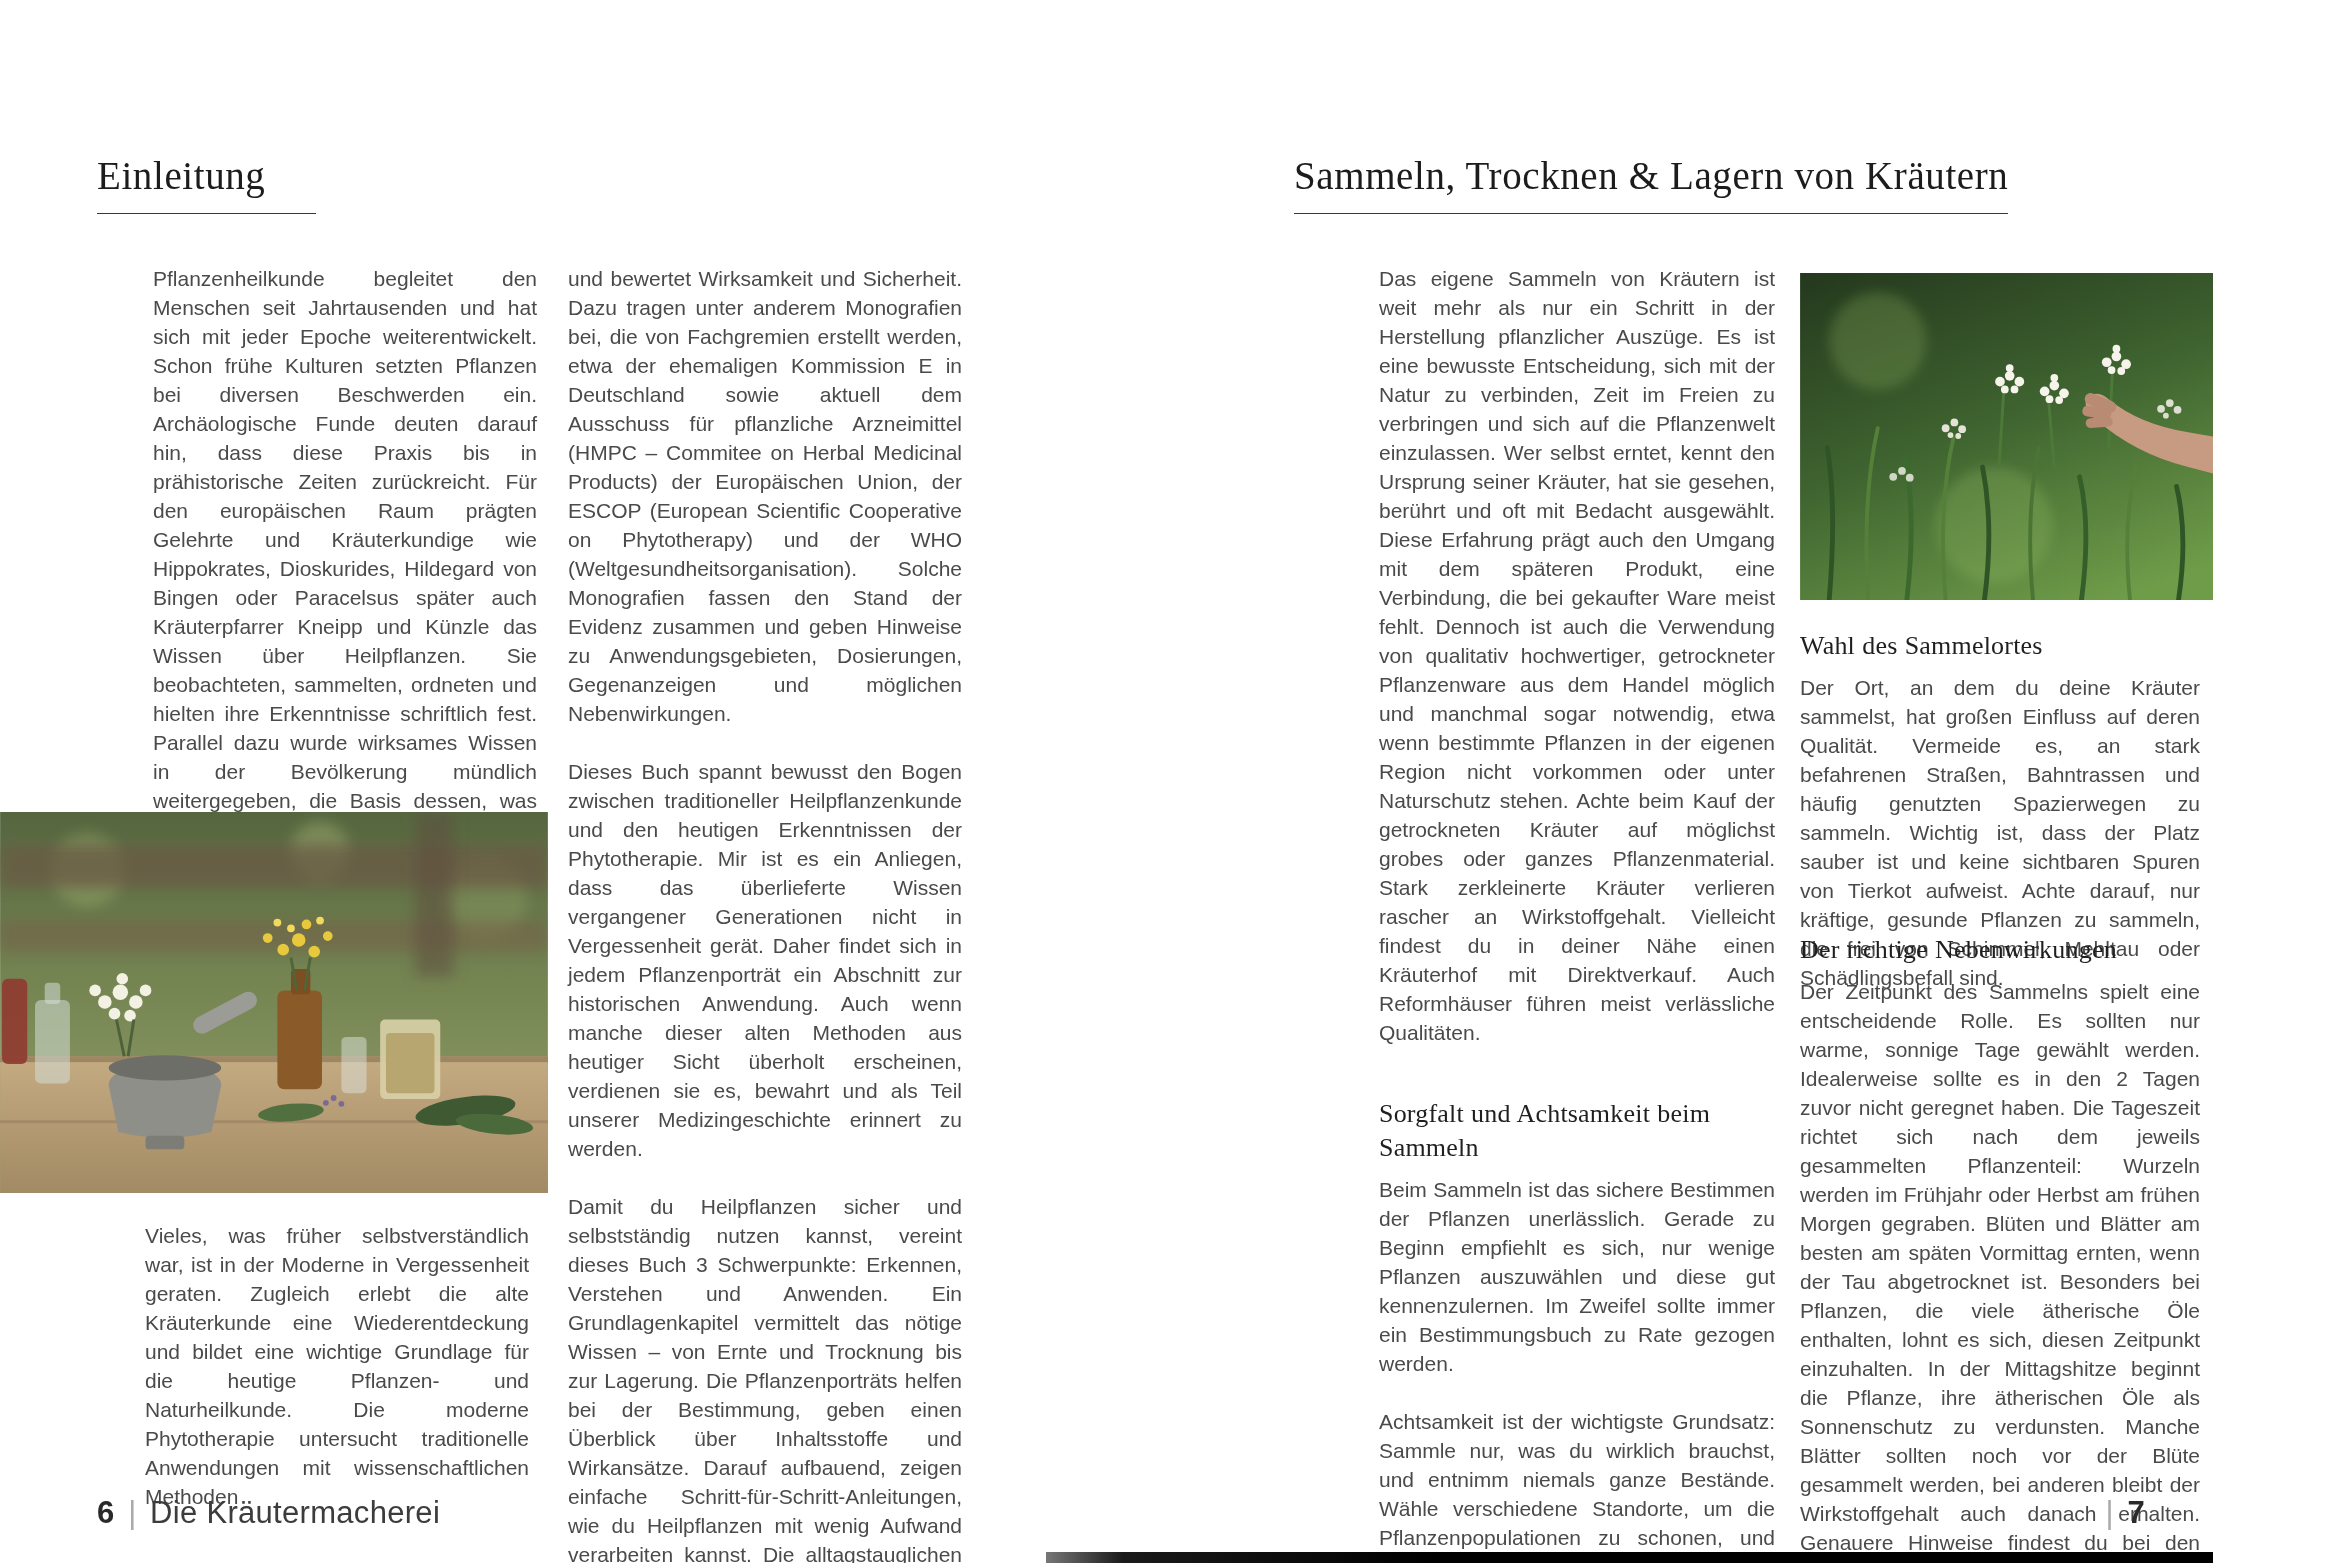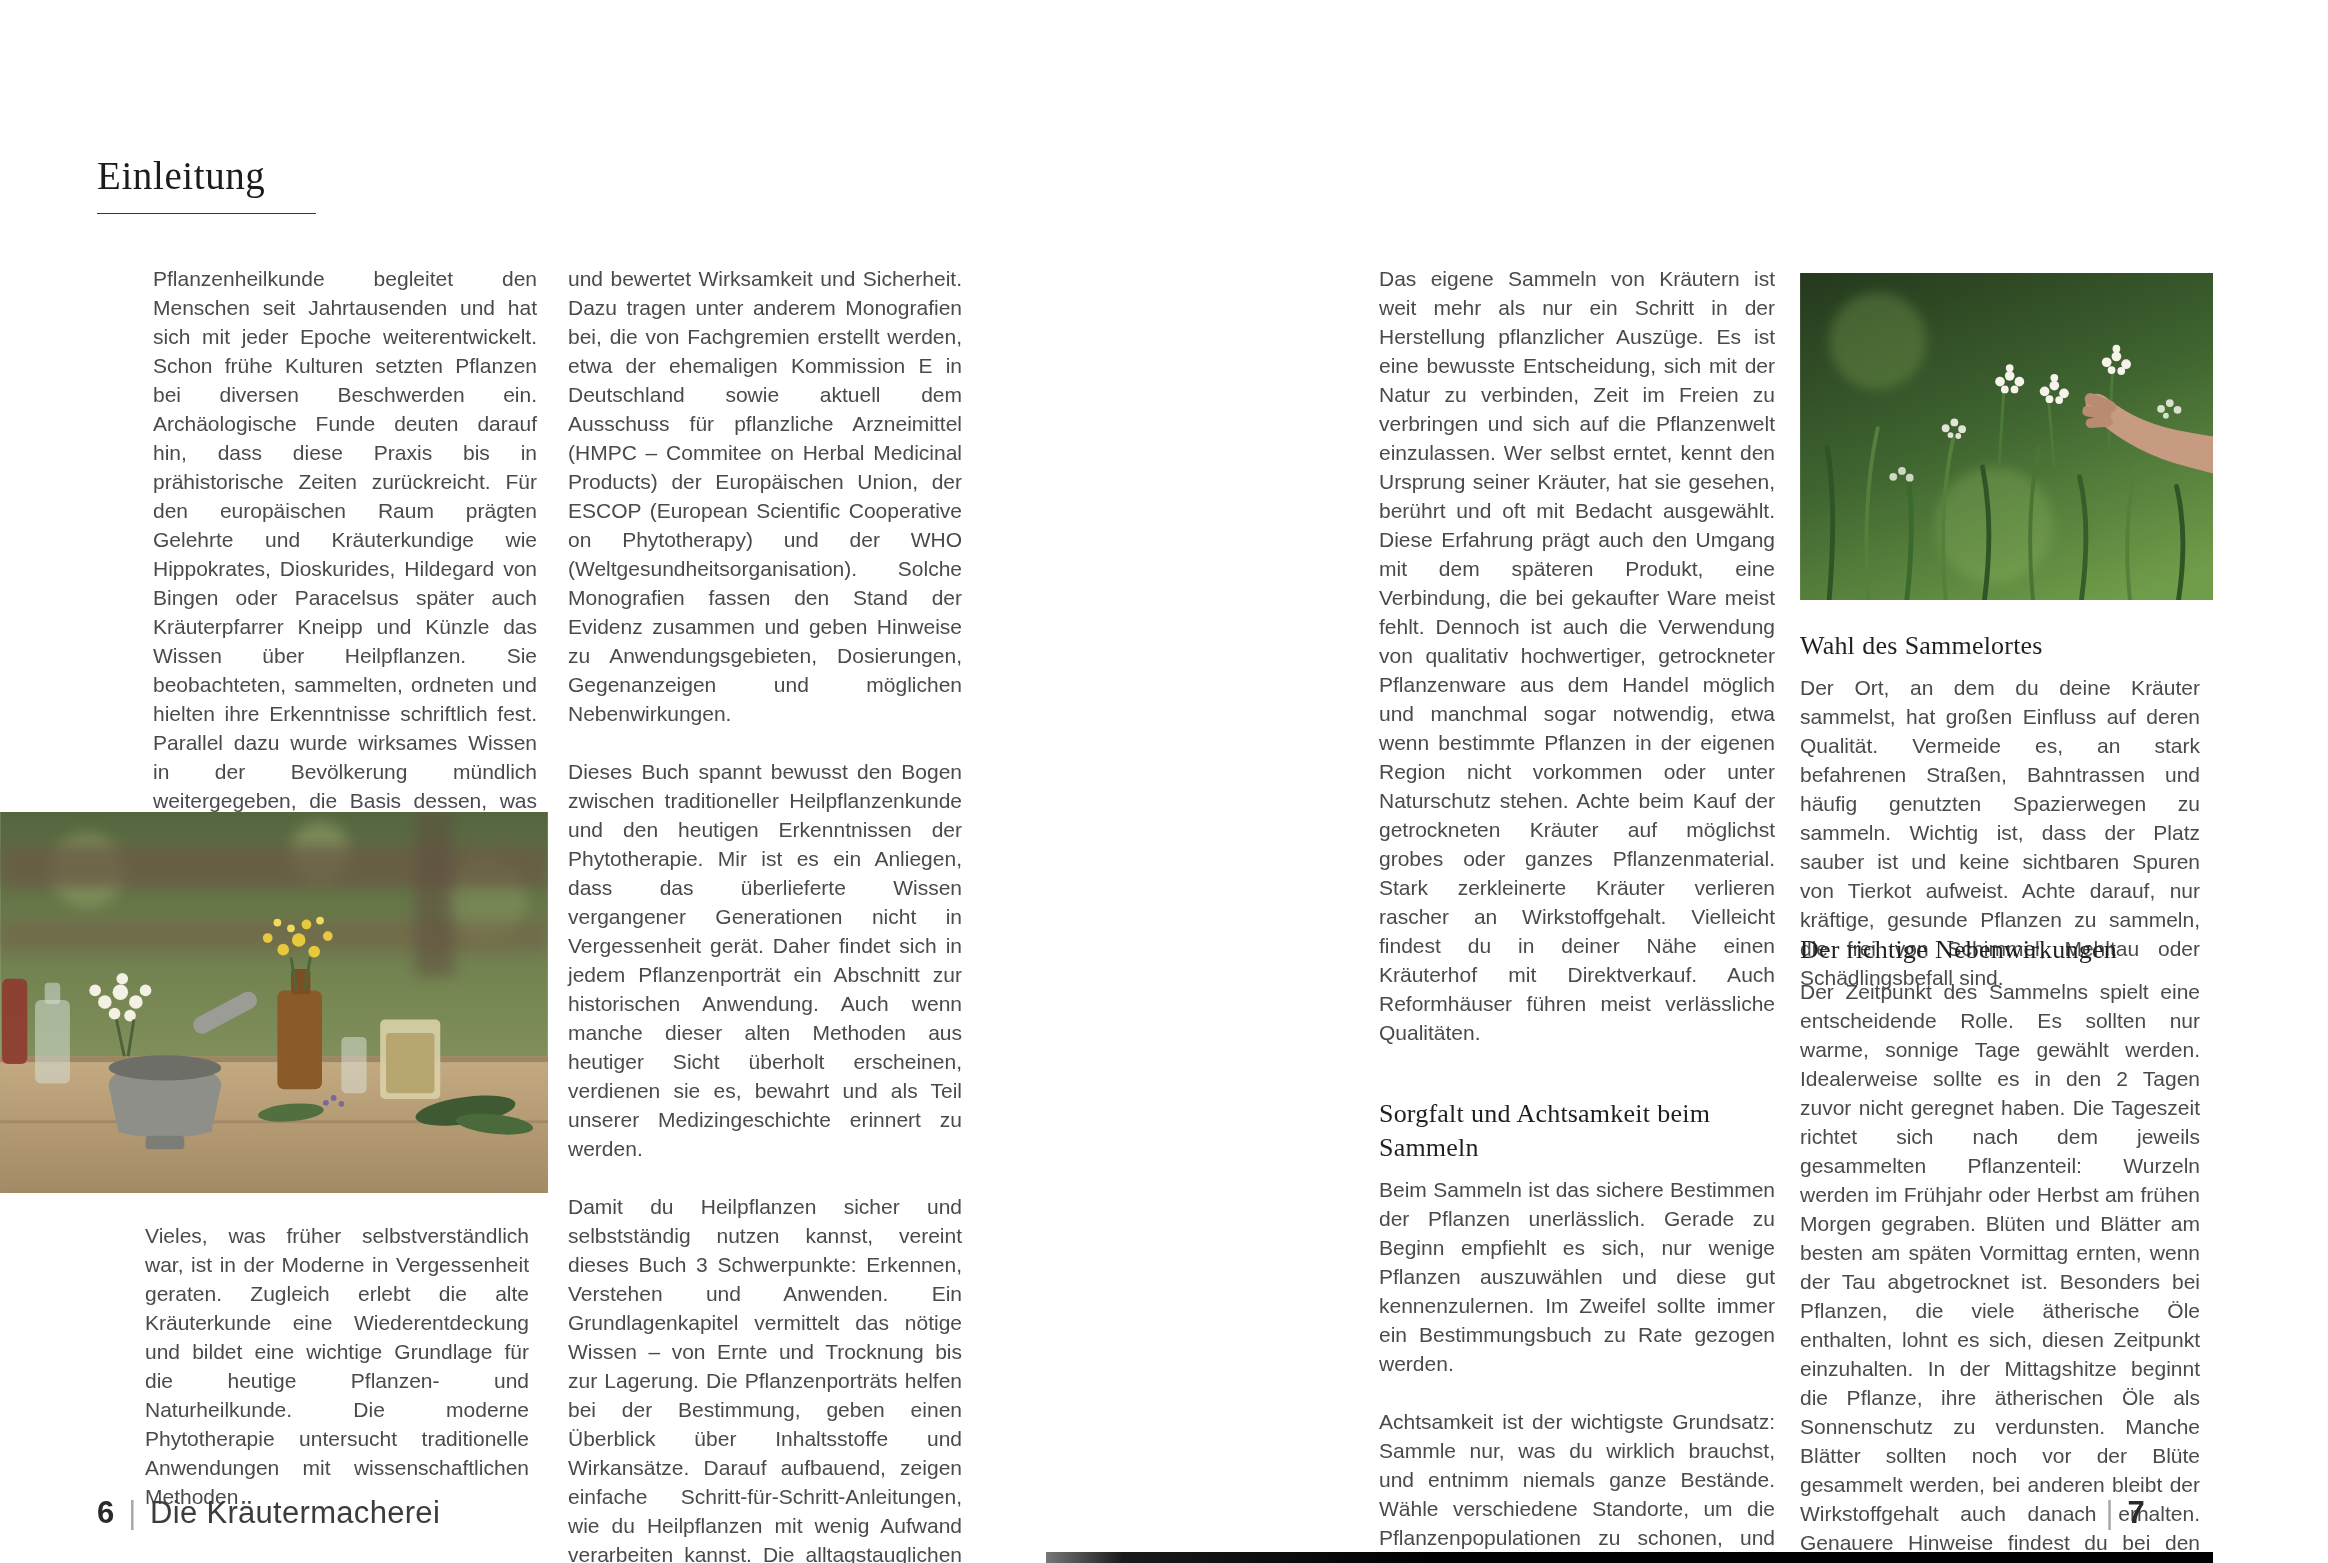--- a/index.html
+++ b/index.html
@@ -158,20 +158,21 @@
   <div class="body-col l-col2">
     <p>und bewertet Wirksamkeit und Sicherheit. Dazu tragen unter anderem Monografien bei, die von Fachgremien erstellt werden, etwa der ehemaligen Kommission E in Deutschland sowie aktuell dem Ausschuss für pflanzliche Arzneimittel (HMPC – Commitee on Herbal Medicinal Products) der Europäischen Union, der ESCOP (European Scientific Cooperative on Phytotherapy) und der WHO (Weltgesundheitsorganisation). Solche Monografien fassen den Stand der Evidenz zusammen und geben Hinweise zu Anwendungsgebieten, Dosierungen, Gegenanzeigen und möglichen Nebenwirkungen.</p>
     <p>Dieses Buch spannt bewusst den Bogen zwischen traditioneller Heilpflanzenkunde und den heutigen Erkenntnissen der Phytotherapie. Mir ist es ein Anliegen, dass das überlieferte Wissen vergangener Generationen nicht in Vergessenheit gerät. Daher findet sich in jedem Pflanzenporträt ein Abschnitt zur historischen Anwendung. Auch wenn manche dieser alten Methoden aus heutiger Sicht überholt erscheinen, verdienen sie es, bewahrt und als Teil unserer Medizingeschichte erinnert zu werden.</p>
     <p>Damit du Heilpflanzen sicher und selbstständig nutzen kannst, vereint dieses Buch 3 Schwerpunkte: Erkennen, Verstehen und Anwenden. Ein Grundlagenkapitel vermittelt das nötige Wissen – von Ernte und Trocknung bis zur Lagerung. Die Pflanzenporträts helfen bei der Bestimmung, geben einen Überblick über Inhaltsstoffe und Wirkansätze. Darauf aufbauend, zeigen einfache Schritt-für-Schritt-Anleitungen, wie du Heilpflanzen mit wenig Aufwand verarbeiten kannst. Die alltagstauglichen Rezepte basieren auf wenigen Zutaten und greifen auf traditionelles Wissen zurück – angepasst an heutige Bedürfnisse. So erhältst du eine verlässliche Grundlage für den Einstieg in die eigene Anwendung.</p>
   </div>
 
   <div class="footer footer-left">
     <span class="page-num">6</span><span class="sep">|</span><span>Die Kräutermacherei</span>
   </div>
 
+  <h1 class="chapter-title" id="right-title">Sammeln, Trocknen &amp; Lagern von Kräutern</h1>
 
   <div class="body-col r-col1">
     <p>Das eigene Sammeln von Kräutern ist weit mehr als nur ein Schritt in der Herstellung pflanzlicher Auszüge. Es ist eine bewusste Entscheidung, sich mit der Natur zu verbinden, Zeit im Freien zu verbringen und sich auf die Pflanzenwelt einzulassen. Wer selbst erntet, kennt den Ursprung seiner Kräuter, hat sie gesehen, berührt und oft mit Bedacht ausgewählt. Diese Erfahrung prägt auch den Umgang mit dem späteren Produkt, eine Verbindung, die bei gekaufter Ware meist fehlt. Dennoch ist auch die Verwendung von qualitativ hochwertiger, getrockneter Pflanzenware aus dem Handel möglich und manchmal sogar notwendig, etwa wenn bestimmte Pflanzen in der eigenen Region nicht vorkommen oder unter Naturschutz stehen. Achte beim Kauf der getrockneten Kräuter auf möglichst grobes oder ganzes Pflanzenmaterial. Stark zerkleinerte Kräuter verlieren rascher an Wirkstoffgehalt. Vielleicht findest du in deiner Nähe einen Kräuterhof mit Direktverkauf. Auch Reformhäuser führen meist verlässliche Qualitäten.</p>
     <h3 class="section-heading">Sorgfalt und Achtsamkeit beim Sammeln</h3>
     <p>Beim Sammeln ist das sichere Bestimmen der Pflanzen unerlässlich. Gerade zu Beginn empfiehlt es sich, nur wenige Pflanzen auszuwählen und diese gut kennenzulernen. Im Zweifel sollte immer ein Bestimmungsbuch zu Rate gezogen werden.</p>
     <p>Achtsamkeit ist der wichtigste Grundsatz: Sammle nur, was du wirklich brauchst, und entnimm niemals ganze Bestände. Wähle verschiedene Standorte, um die Pflanzenpopulationen zu schonen, und meide geschützte Pflanzenarten grundsätzlich. Zarte Pflanzen können einfach mit den Fingern abgeknipst werden. Bei zähen oder festen Stängeln kannst du auch eine Schere oder ein Messer verwenden.</p>
   </div>
 
   <div class="photo" id="right-photo">
     <svg width="529" height="327" viewBox="0 0 545 337">

